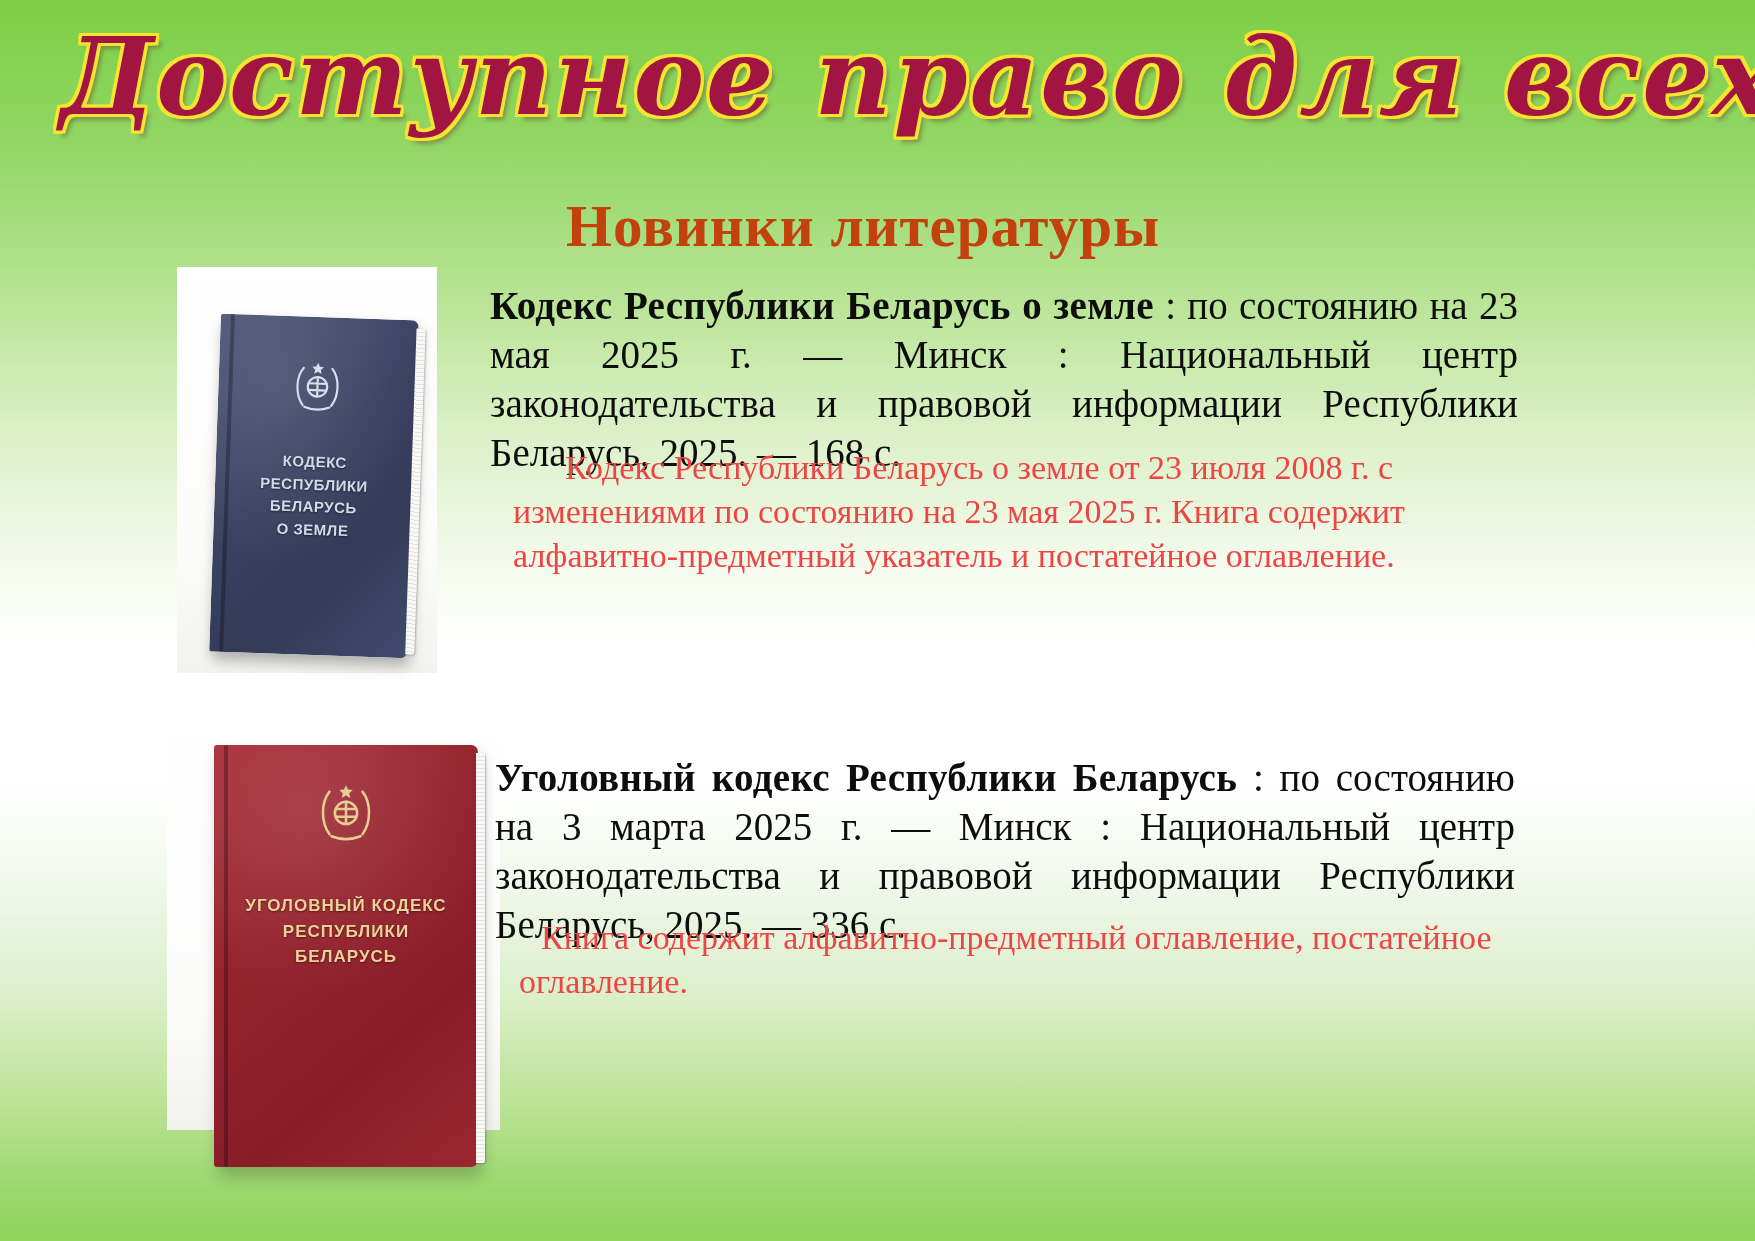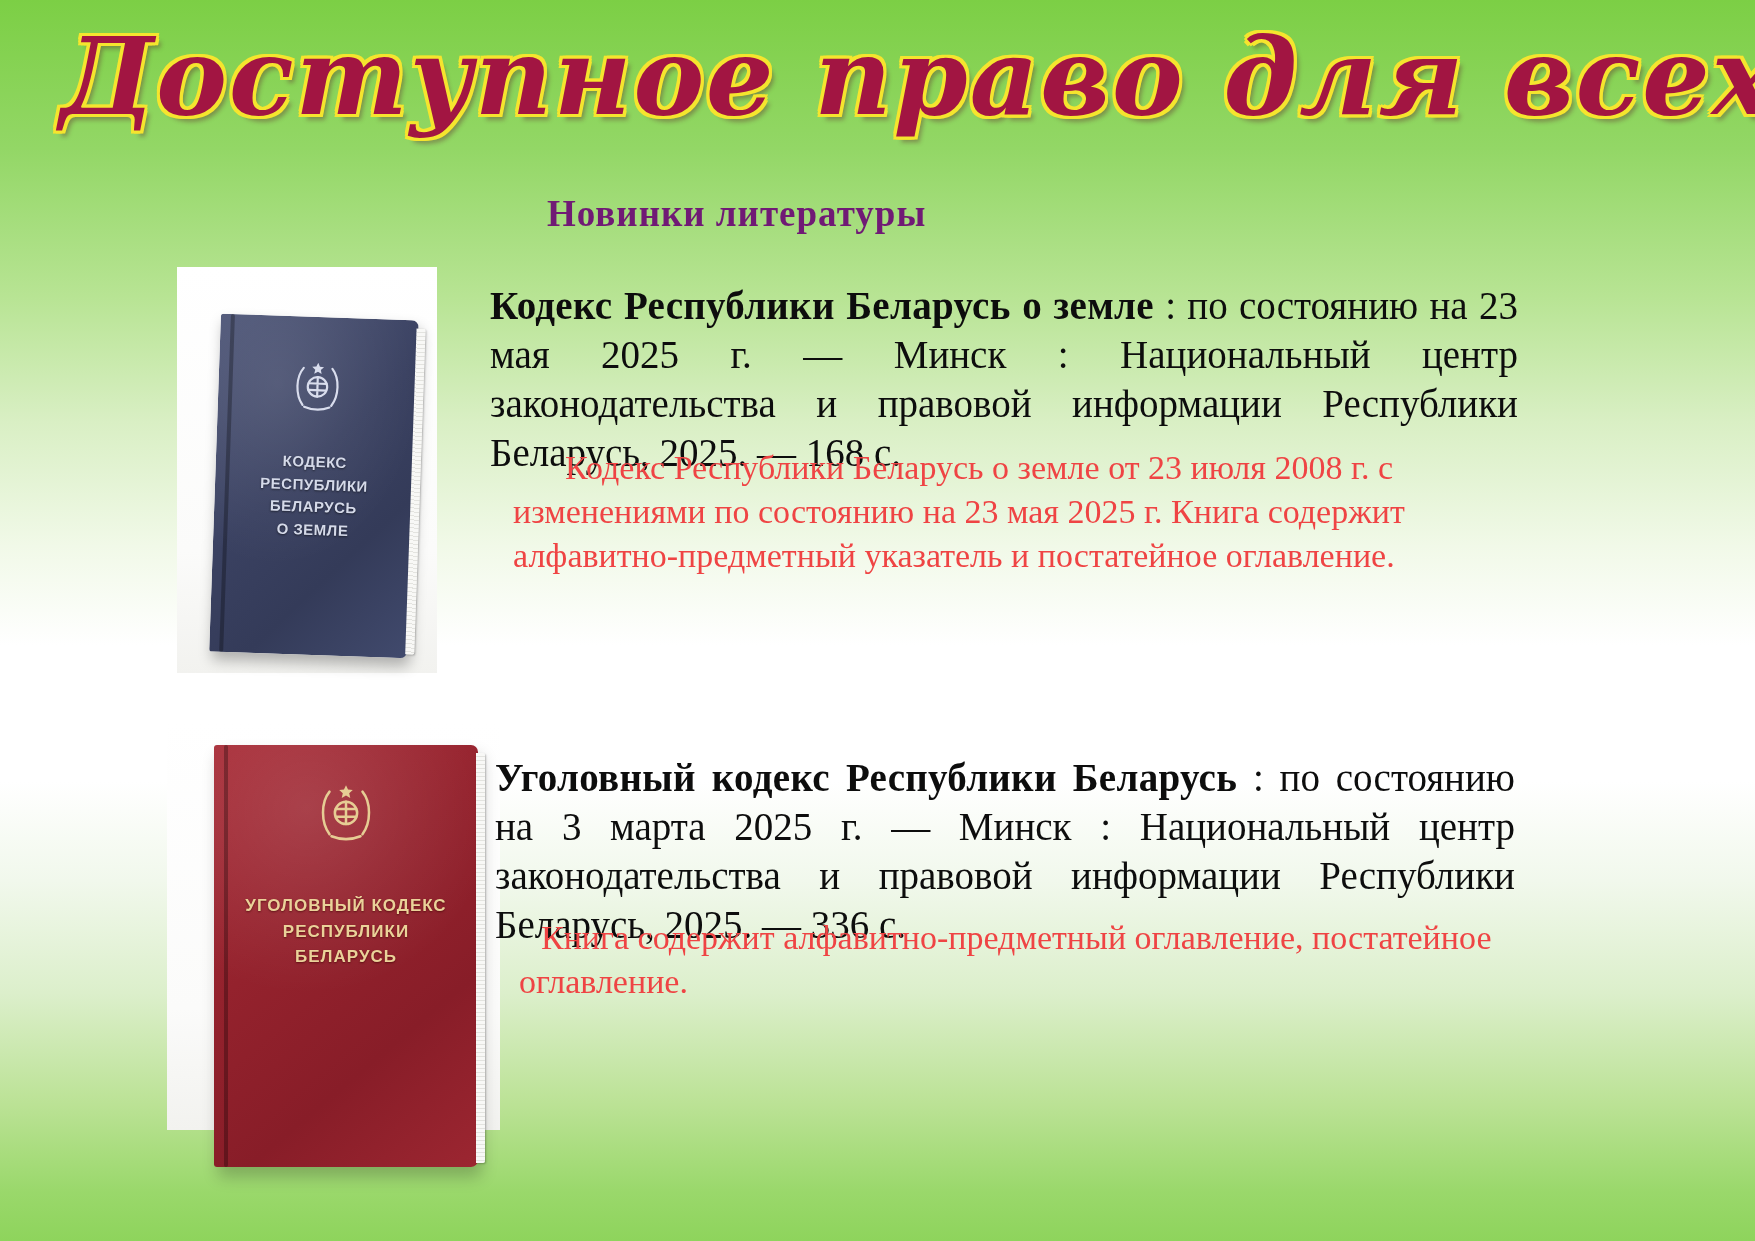--- a/index.html
+++ b/index.html
@@ -29,24 +29,24 @@
       -3px -3px 0 #f5e52e,  3px -3px 0 #f5e52e,
       -3px  3px 0 #f5e52e,  3px  3px 0 #f5e52e,
        0   -3px 0 #f5e52e,  0    3px 0 #f5e52e,
       -3px  0   0 #f5e52e,  3px  0   0 #f5e52e,
        5px  6px 4px rgba(90,20,40,0.35);
     white-space: nowrap;
   }
 
   .section-heading {
     position: absolute;
-    left: 547px; top: 192px;
-    font-size: 37px;
+    left: 566px; top: 192px;
+    font-size: 59px;
     font-weight: bold;
-    color: #701a75;
+    color: #c2410c;
     letter-spacing: 1px;
   }
 
   
   .photo {
     position: absolute;
     background: linear-gradient(180deg, #ffffff 0%, #fbfbfa 70%, #f2f2ef 100%);
   }
   .photo-1 { left: 177px; top: 267px; width: 260px; height: 406px; }
   .photo-2 { left: 167px; top: 723px; width: 333px; height: 407px; }

